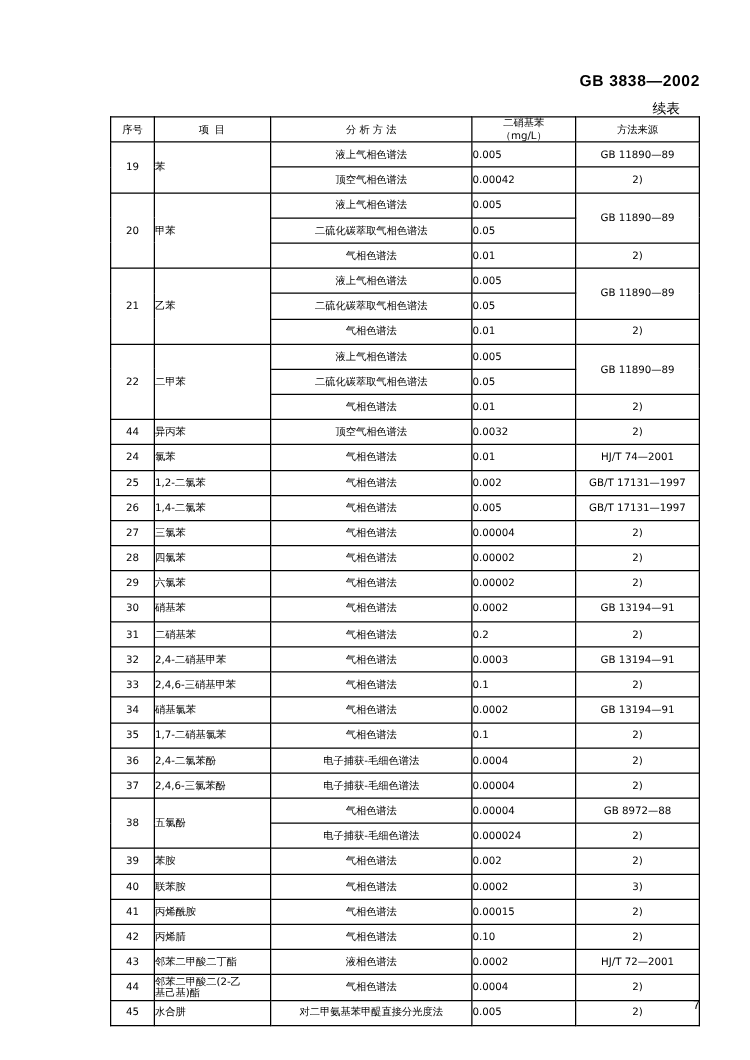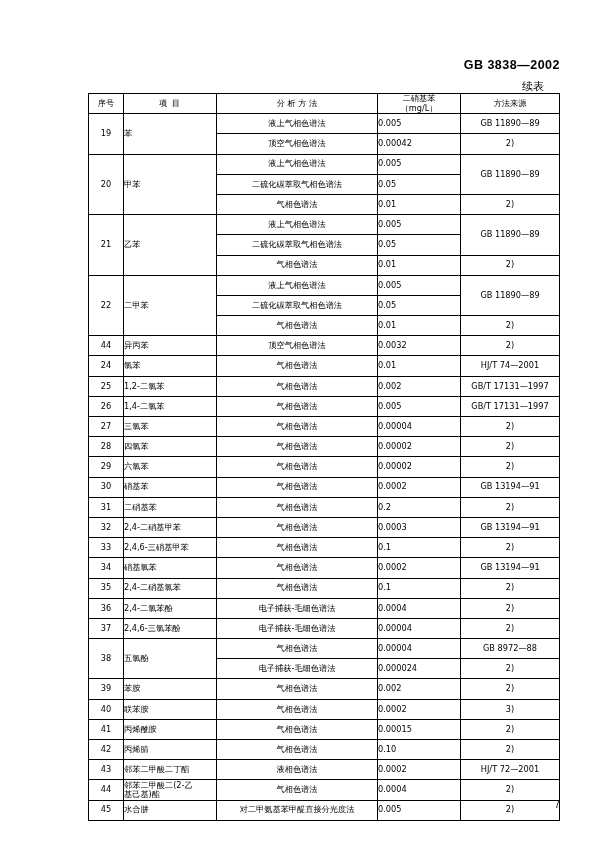--- a/index.html
+++ b/index.html
@@ -243,21 +243,21 @@
           </tr>
           <tr>
             <td class="c-no" rowspan="1">34</td>
             <td class="c-item" rowspan="1">硝基氯苯</td>
             <td class="c-meth">气相色谱法</td>
             <td class="c-lim">0.0002</td>
             <td class="c-src">GB 13194—91</td>
           </tr>
           <tr>
             <td class="c-no" rowspan="1">35</td>
-            <td class="c-item" rowspan="1">2,4-二硝基氯苯</td>
+            <td class="c-item" rowspan="1">1,7-二硝基氯苯</td>
             <td class="c-meth">气相色谱法</td>
             <td class="c-lim">0.1</td>
             <td class="c-src">2)</td>
           </tr>
           <tr>
             <td class="c-no" rowspan="1">36</td>
             <td class="c-item" rowspan="1">2,4-二氯苯酚</td>
             <td class="c-meth">电子捕获-毛细色谱法</td>
             <td class="c-lim">0.0004</td>
             <td class="c-src">2)</td>

